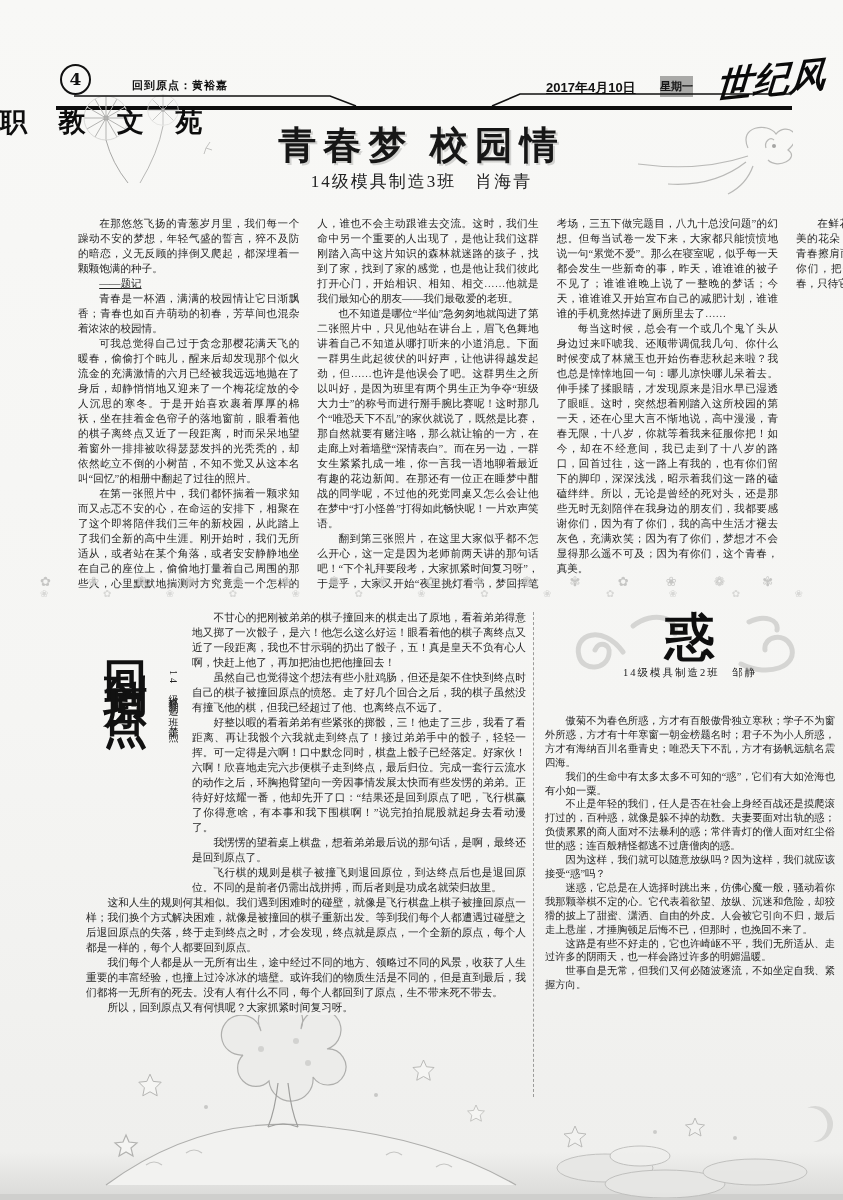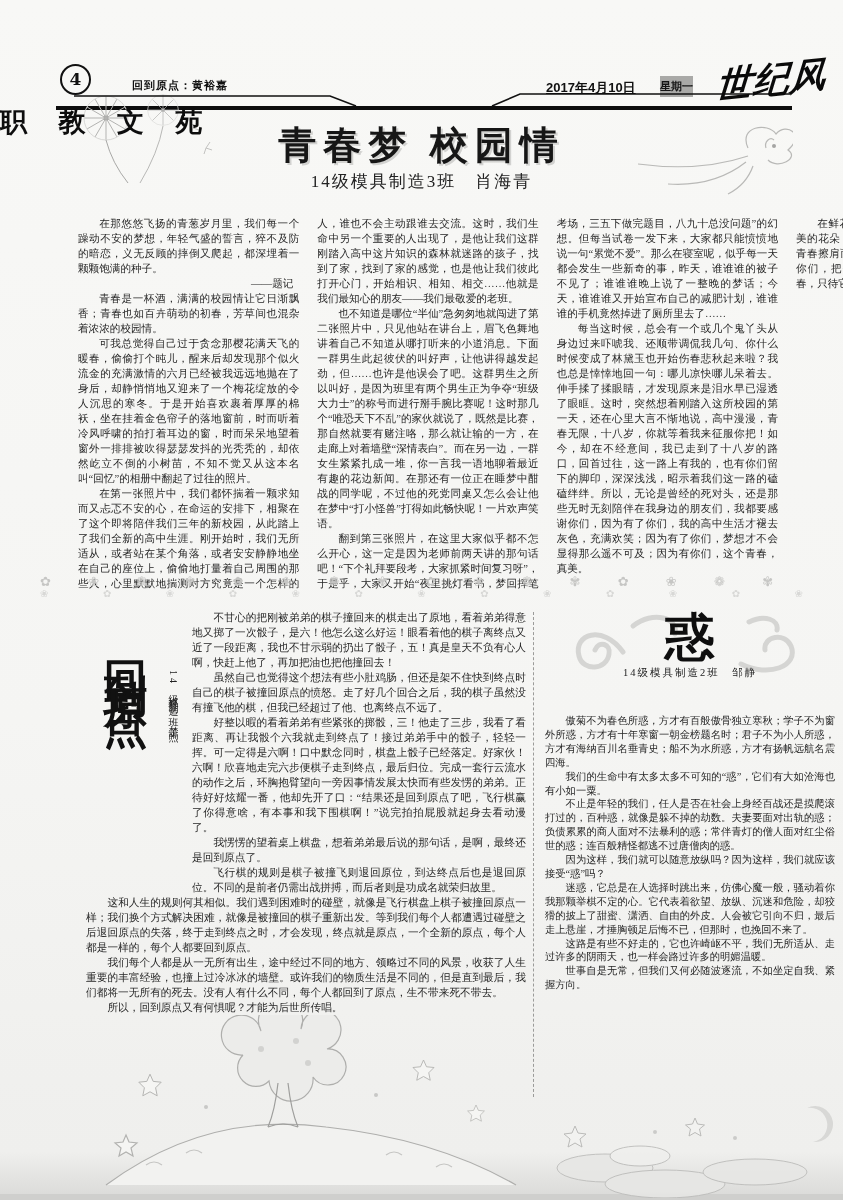--- a/index.html
+++ b/index.html
@@ -42,21 +42,21 @@
     text-shadow:2px 2px 0 #d2d2d0;z-index:2;
   }
   .top-byline{position:absolute;left:0;top:170px;width:843px;text-align:center;
     font-size:17px;color:#222;letter-spacing:2px;z-index:2;}
   .top-body{
     position:absolute;left:78px;top:194px;width:700px;height:384px;
     column-count:3;column-gap:18px;
     font-size:10.6px;line-height:15px;text-align:justify;color:#262626;margin-top:22px;
   }
   .top-body p{margin:0;text-indent:2em;}
-  .epigraph-sign{text-align:right;text-indent:0;padding-right:6px;margin:2px 0 12px 0;}
+  .epigraph-sign{text-align:left;text-indent:0;padding-right:6px;margin:2px 0 12px 0;text-decoration:underline;}
   
   .floral-divider{position:absolute;left:40px;top:574px;width:770px;text-align:center;
     color:#c6c6c4;font-size:13px;letter-spacing:17px;white-space:nowrap;overflow:hidden;}
   .floral-divider.second{top:588px;color:#d8d8d6;font-size:10px;letter-spacing:26px;}
   
   .bl{position:absolute;left:86px;top:610px;width:440px;font-size:10.7px;line-height:15px;
     text-align:justify;color:#262626;z-index:2;}
   .bl p{margin:0;text-indent:2em;}
   .bl-float{float:left;width:106px;height:280px;position:relative;}
   .bl-title{
@@ -149,21 +149,21 @@
     </g>
   </svg>
 
   <div class="headline">青春梦  校园情</div>
   <div class="top-byline">14级模具制造3班　肖海青</div>
 
   <div class="top-body">
     <p>在那悠悠飞扬的青葱岁月里，我们每一个躁动不安的梦想，年轻气盛的誓言，猝不及防的暗恋，义无反顾的摔倒又爬起，都深埋着一颗颗饱满的种子。</p>
     <p class="epigraph-sign">——题记</p>
     <p>青春是一杯酒，满满的校园情让它日渐飘香；青春也如百卉萌动的初春，芳草间也混杂着浓浓的校园情。</p>
-    <p>可我总觉得自己过于贪念那樱花满天飞的暖春，偷偷打个盹儿，醒来后却发现那个似火流金的充满激情的六月已经被我远远地抛在了身后，却静悄悄地又迎来了一个梅花绽放的令人沉思的寒冬。于是开始喜欢裹着厚厚的棉袄，坐在挂着金色帘子的落地窗前，时而听着冷风呼啸的拍打着耳边的窗，时而呆呆地望着窗外一排排被吹得瑟瑟发抖的光秃秃的，却依然屹立不倒的小树苗，不知不觉又从这本名叫“回忆”的相册中翻起了过往的照片。</p>
+    <p>可我总觉得自己过于贪念那樱花满天飞的暖春，偷偷打个盹儿，醒来后却发现那个似火流金的充满激情的六月已经被我远远地抛在了身后，却静悄悄地又迎来了一个梅花绽放的令人沉思的寒冬。于是开始喜欢裹着厚厚的棉袄，坐在挂着金色帘子的落地窗前，眼看着他的棋子离终点又近了一段距离，时而呆呆地望着窗外一排排被吹得瑟瑟发抖的光秃秃的，却依然屹立不倒的小树苗，不知不觉又从这本名叫“回忆”的相册中翻起了过往的照片。</p>
     <p>在第一张照片中，我们都怀揣着一颗求知而又忐忑不安的心，在命运的安排下，相聚在了这个即将陪伴我们三年的新校园，从此踏上了我们全新的高中生涯。刚开始时，我们无所适从，或者站在某个角落，或者安安静静地坐在自己的座位上，偷偷地打量着自己周围的那些人，心里默默地揣测对方究竟是一个怎样的人，谁也不会主动跟谁去交流。这时，我们生命中另一个重要的人出现了，是他让我们这群刚踏入高中这片知识的森林就迷路的孩子，找到了家，找到了家的感觉，也是他让我们彼此打开心门，开始相识、相知、相交……他就是我们最知心的朋友——我们最敬爱的老班。</p>
     <p>也不知道是哪位“半仙”急匆匆地就闯进了第二张照片中，只见他站在讲台上，眉飞色舞地讲着自己不知道从哪打听来的小道消息。下面一群男生此起彼伏的叫好声，让他讲得越发起劲，但……也许是他误会了吧。这群男生之所以叫好，是因为班里有两个男生正为争夺“班级大力士”的称号而进行掰手腕比赛呢！这时那几个“唯恐天下不乱”的家伙就说了，既然是比赛，那自然就要有赌注咯，那么就让输的一方，在走廊上对着墙壁“深情表白”。而在另一边，一群女生紧紧扎成一堆，你一言我一语地聊着最近有趣的花边新闻。在那还有一位正在睡梦中酣战的同学呢，不过他的死党同桌又怎么会让他在梦中“打小怪兽”打得如此畅快呢！一片欢声笑语。</p>
     <p>翻到第三张照片，在这里大家似乎都不怎么开心，这一定是因为老师前两天讲的那句话吧！“下个礼拜要段考，大家抓紧时间复习呀”，于是乎，大家又开始“夜里挑灯看书，梦回挥笔考场，三五下做完题目，八九十总没问题”的幻想。但每当试卷一发下来，大家都只能愤愤地说一句“累觉不爱”。那么在寝室呢，似乎每一天都会发生一些新奇的事，昨天，谁谁谁的被子不见了；谁谁谁晚上说了一整晚的梦话；今天，谁谁谁又开始宣布自己的减肥计划，谁谁谁的手机竟然掉进了厕所里去了……</p>
     <p>每当这时候，总会有一个或几个鬼丫头从身边过来吓唬我、还顺带调侃我几句、你什么时候变成了林黛玉也开始伤春悲秋起来啦？我也总是悻悻地回一句：哪儿凉快哪儿呆着去。伸手揉了揉眼睛，才发现原来是泪水早已湿透了眼眶。这时，突然想着刚踏入这所校园的第一天，还在心里大言不惭地说，高中漫漫，青春无限，十八岁，你就等着我来征服你把！如今，却在不经意间，我已走到了十八岁的路口，回首过往，这一路上有我的，也有你们留下的脚印，深深浅浅，昭示着我们这一路的磕磕绊绊。所以，无论是曾经的死对头，还是那些无时无刻陪伴在我身边的朋友们，我都要感谢你们，因为有了你们，我的高中生活才褪去灰色，充满欢笑；因为有了你们，梦想才不会显得那么遥不可及；因为有你们，这个青春，真美。</p>
     <p>在鲜花盛开的校园中，友谊是点缀青春最美的花朵，我在这个如花的季节，从我单薄的青春擦肩而过，走过寒暑，穿过木棉，遇上了你们，把你的、我的梦想共同播种在这个暖春，只待它发芽、成长、开花……</p>
   </div>
 
   <div class="floral-divider">✿ ❀ ❁ ✾ ✿ ❀ ❁ ✾ ✿ ❀ ❁ ✾ ✿ ❀ ❁ ✾ ✿ ❀</div>
   <div class="floral-divider second">❀ ✿ ❀ ✿ ❀ ✿ ❀ ✿ ❀ ✿ ❀ ✿ ❀</div>
 
@@ -172,21 +172,21 @@
       <div class="bl-title">回到原点</div>
       <div class="bl-byline">14级模具制造3班 楚子煦</div>
     </div>
     <p>不甘心的把刚被弟弟的棋子撞回来的棋走出了原地，看着弟弟得意地又掷了一次骰子，是六！他怎么这么好运！眼看着他的棋子离终点又近了一段距离，我也不甘示弱的扔出了骰子，五！真是皇天不负有心人啊，快赶上他了，再加把油也把他撞回去！</p>
     <p>虽然自己也觉得这个想法有些小肚鸡肠，但还是架不住快到终点时自己的棋子被撞回原点的愤怒。走了好几个回合之后，我的棋子虽然没有撞飞他的棋，但我已经超过了他、也离终点不远了。</p>
     <p>好整以暇的看着弟弟有些紧张的掷骰，三！他走了三步，我看了看距离、再让我骰个六我就走到终点了！接过弟弟手中的骰子，轻轻一挥。可一定得是六啊！口中默念同时，棋盘上骰子已经落定。好家伙！六啊！欣喜地走完六步便棋子走到终点，最后归位。完成一套行云流水的动作之后，环胸抱臂望向一旁因事情发展太快而有些发愣的弟弟。正待好好炫耀一番，他却先开了口：“结果还是回到原点了吧，飞行棋赢了你得意啥，有本事和我下围棋啊！”说完拍拍屁股就起身去看动漫了。</p>
     <p>我愣愣的望着桌上棋盘，想着弟弟最后说的那句话，是啊，最终还是回到原点了。</p>
     <p>飞行棋的规则是棋子被撞飞则退回原位，到达终点后也是退回原位。不同的是前者仍需出战拼搏，而后者则是功成名就荣归故里。</p>
     <p>这和人生的规则何其相似。我们遇到困难时的碰壁，就像是飞行棋盘上棋子被撞回原点一样；我们换个方式解决困难，就像是被撞回的棋子重新出发。等到我们每个人都遭遇过碰壁之后退回原点的失落，终于走到终点之时，才会发现，终点就是原点，一个全新的原点，每个人都是一样的，每个人都要回到原点。</p>
     <p>我们每个人都是从一无所有出生，途中经过不同的地方、领略过不同的风景，收获了人生重要的丰富经验，也撞上过冷冰冰的墙壁。或许我们的物质生活是不同的，但是直到最后，我们都将一无所有的死去。没有人有什么不同，每个人都回到了原点，生不带来死不带去。</p>
-    <p>所以，回到原点又有何惧呢？才能为后世所传唱。</p>
+    <p>所以，回到原点又有何惧呢？大家抓紧时间复习呀。</p>
   </div>
 
   <svg class="art" style="left:86px;top:1015px;" width="440" height="180" viewBox="0 0 440 180">
     <g fill="none" stroke="#aeaeac" stroke-width="1.2">
       <path d="M20,170 Q120,96 240,112 Q350,124 430,170" fill="#f2f2f0"></path>
       <path d="M60,150 q8,-6 16,0 M100,138 q8,-6 16,0 M300,140 q8,-6 16,0 M350,152 q8,-6 16,0" stroke="#c6c6c4"></path>
       <g>
         <path d="M195,40 m-38,0 a20,20 0 1,1 18,-24 a22,22 0 1,1 40,-2 a20,20 0 1,1 26,20 a18,18 0 1,1 -14,28 a20,20 0 1,1 -44,4 a18,18 0 1,1 -26,-26" fill="#ececea"></path>
         <circle cx="175" cy="34" r="3" fill="#d2d2d0" stroke="none"></circle>
         <circle cx="210" cy="26" r="3" fill="#d2d2d0" stroke="none"></circle>
@@ -214,21 +214,21 @@
           <path d="M60,48 C40,20 10,30 16,52 C20,68 44,66 46,50 C48,40 36,36 32,46"></path>
           <path d="M70,22 C90,6 116,14 112,30"></path>
           <path d="M178,60 C206,74 236,62 228,42 C222,28 200,32 202,46"></path>
           <path d="M186,18 C202,10 216,16 214,26"></path>
         </g>
       </svg>
       <div class="br-title">惑</div>
       <div class="br-byline">14级模具制造2班　邹静</div>
     </div>
     <div class="br-body">
-      <p>傲菊不为春色所惑，方才有百般傲骨独立寒秋；学子不为窗外所惑，方才有十年寒窗一朝金榜题名时；君子不为小人所惑，方才有海纳百川名垂青史；船不为水所惑，方才有扬帆远航名震四海。</p>
+      <p>傲菊不为春色所惑，方才有百般傲骨独立寒秋；学子不为窗外所惑，方才有十年寒窗一朝金榜题名时；君子不为小人所惑，方才有海纳百川名垂青史；唯恐天下不乱，方才有扬帆远航名震四海。</p>
       <p>我们的生命中有太多太多不可知的“惑”，它们有大如沧海也有小如一粟。</p>
       <p>不止是年轻的我们，任人是否在社会上身经百战还是摸爬滚打过的，百种惑，就像是躲不掉的劫数。夫妻要面对出轨的惑；负债累累的商人面对不法暴利的惑；常伴青灯的僧人面对红尘俗世的惑；连百般精怪都逃不过唐僧肉的惑。</p>
       <p>因为这样，我们就可以随意放纵吗？因为这样，我们就应该接受“惑”吗？</p>
       <p>迷惑，它总是在人选择时跳出来，仿佛心魔一般，骚动着你我那颗举棋不定的心。它代表着欲望、放纵、沉迷和危险，却狡猾的披上了甜蜜、潇洒、自由的外皮。人会被它引向不归，最后走上悬崖，才捶胸顿足后悔不已，但那时，也挽回不来了。</p>
       <p>这路是有些不好走的，它也许崎岖不平，我们无所适从、走过许多的阴雨天，也一样会路过许多的明媚温暖。</p>
       <p>世事自是无常，但我们又何必随波逐流，不如坐定自我、紧握方向。</p>
     </div>
   </div>
 
   <svg class="art" style="left:545px;top:1098px;z-index:1;" width="290" height="100" viewBox="0 0 290 100">

